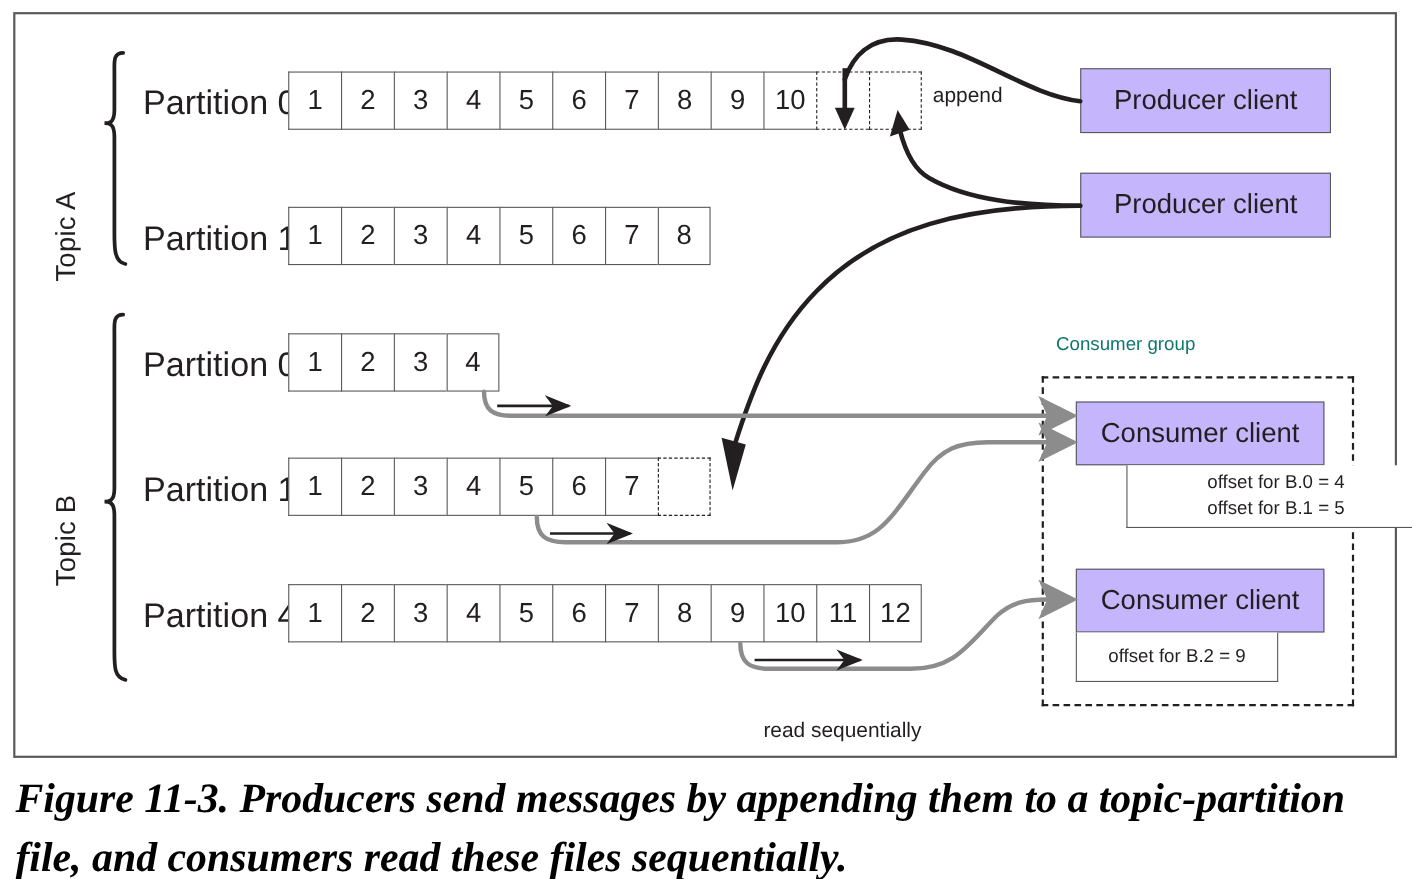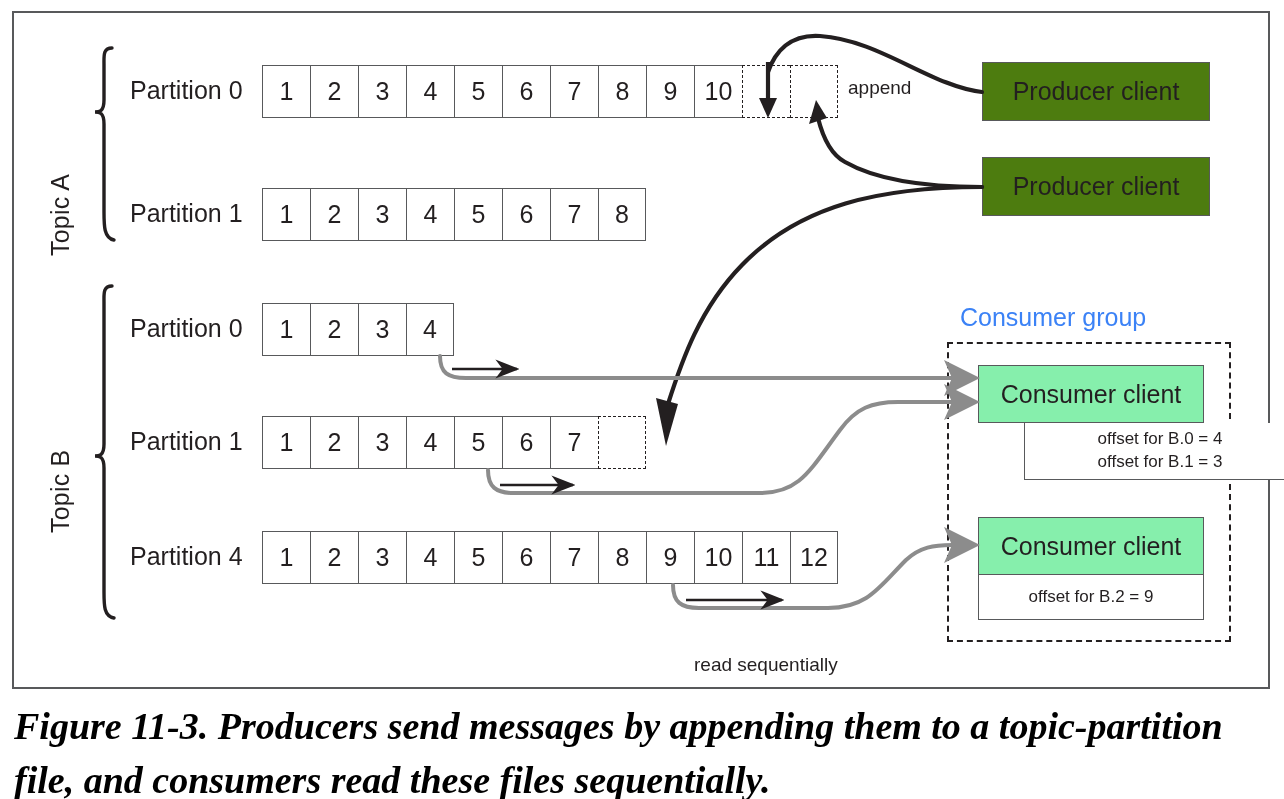--- a/index.html
+++ b/index.html
@@ -2,35 +2,35 @@
 <html><head>
 <meta charset="utf-8">
 <style>
   html,body{margin:0;padding:0;background:#ffffff;}
   body{width:1284px;height:799px;font-family:"Liberation Sans",sans-serif;color:#231f20;overflow:hidden;position:relative;}
 
   #figure-frame{position:absolute;left:12px;top:11px;width:1258px;height:678px;border:2px solid #58595b;box-sizing:border-box;background:#fff;}
 
   .topic-label{position:absolute;font-size:25px;color:#231f20;writing-mode:vertical-rl;transform:rotate(180deg);letter-spacing:.2px;white-space:nowrap;}
 
-  .part-label{position:absolute;font-size:25px;color:#231f20;white-space:nowrap;}
+  .part-label{position:absolute;font-size:31px;color:#231f20;white-space:nowrap;}
 
   .cells{position:absolute;display:flex;}
   .cell{width:48px;height:53px;border:1.6px solid #58595b;border-right-width:0;box-sizing:border-box;display:flex;align-items:center;justify-content:center;font-size:25px;color:#231f20;background:#fff;}
   .cell:last-child{border-right-width:1.6px;}
   .cell.dashed{border:1.6px dashed #231f20;border-right-width:0;}
   .cell.dashed.endcap{border-right-width:1.6px;}
 
-  .box{position:absolute;box-sizing:border-box;border:1.8px solid #58595b;background:#4d7c0f;display:flex;align-items:center;justify-content:center;font-size:25px;color:#231f20;}
-  .box.grey{background:#86efac;}
+  .box{position:absolute;box-sizing:border-box;border:1.8px solid #58595b;background:#c4b5fd;display:flex;align-items:center;justify-content:center;font-size:25px;color:#231f20;}
+  .box.grey{background:#c4b5fd;}
 
   .offsets{position:absolute;box-sizing:border-box;border:1.8px solid #58595b;border-top:none;background:#fff;display:flex;flex-direction:column;align-items:center;justify-content:center;font-size:17px;line-height:1.35;color:#231f20;}
 
   #consumer-group-box{position:absolute;box-sizing:border-box;border:2px dashed #231f20;background:transparent;}
-  #consumer-group-title{position:absolute;font-size:25px;color:#3b82f6;white-space:nowrap;}
+  #consumer-group-title{position:absolute;font-size:17px;color:#0f766e;white-space:nowrap;}
 
   .small-label{position:absolute;font-size:19px;color:#231f20;white-space:nowrap;text-align:right;}
 
   svg.overlay{position:absolute;left:0;top:0;width:1284px;height:799px;pointer-events:none;}
 
   #caption{position:absolute;left:14px;top:700px;width:1250px;font-family:"Liberation Serif",serif;font-style:italic;font-weight:700;font-size:38px;line-height:1.42;color:#000;}
 </style>
 </head>
 <body>
 
@@ -114,25 +114,25 @@
 
 <div class="small-label" style="left:848px;top:77px;">append</div>
 
 <div id="consumer-group-title" style="left:960px;top:303px;">Consumer group</div>
 
 <div id="consumer-group-box" style="left:947px;top:342px;width:284px;height:300px;"></div>
 
 <div class="box grey" style="left:978px;top:365px;width:226px;height:58px;">Consumer client</div>
 <div class="offsets" style="left:1024px;top:423px;width:272px;height:57px;">
   <div>offset for B.0 = 4</div>
-  <div>offset for B.1 = 3</div>
+  <div>offset for B.1 = 5</div>
 </div>
 
 <div class="box grey" style="left:978px;top:517px;width:226px;height:58px;">Consumer client</div>
-<div class="offsets" style="left:978px;top:575px;width:226px;height:45px;">
+<div class="offsets" style="left:978px;top:575px;width:184px;height:45px;">
   <div>offset for B.2 = 9</div>
 </div>
 
 <div class="small-label" style="left:694px;top:654px;">read sequentially</div>
 
 <svg class="overlay" viewBox="0 0 1284 799">
   <defs>
     <marker id="ah-black" markerWidth="9" markerHeight="9" refX="5" refY="4.5" orient="auto">
       <path d="M0,0 L9,4.5 L0,9 L2,4.5 Z" fill="#231f20"></path>
     </marker>

